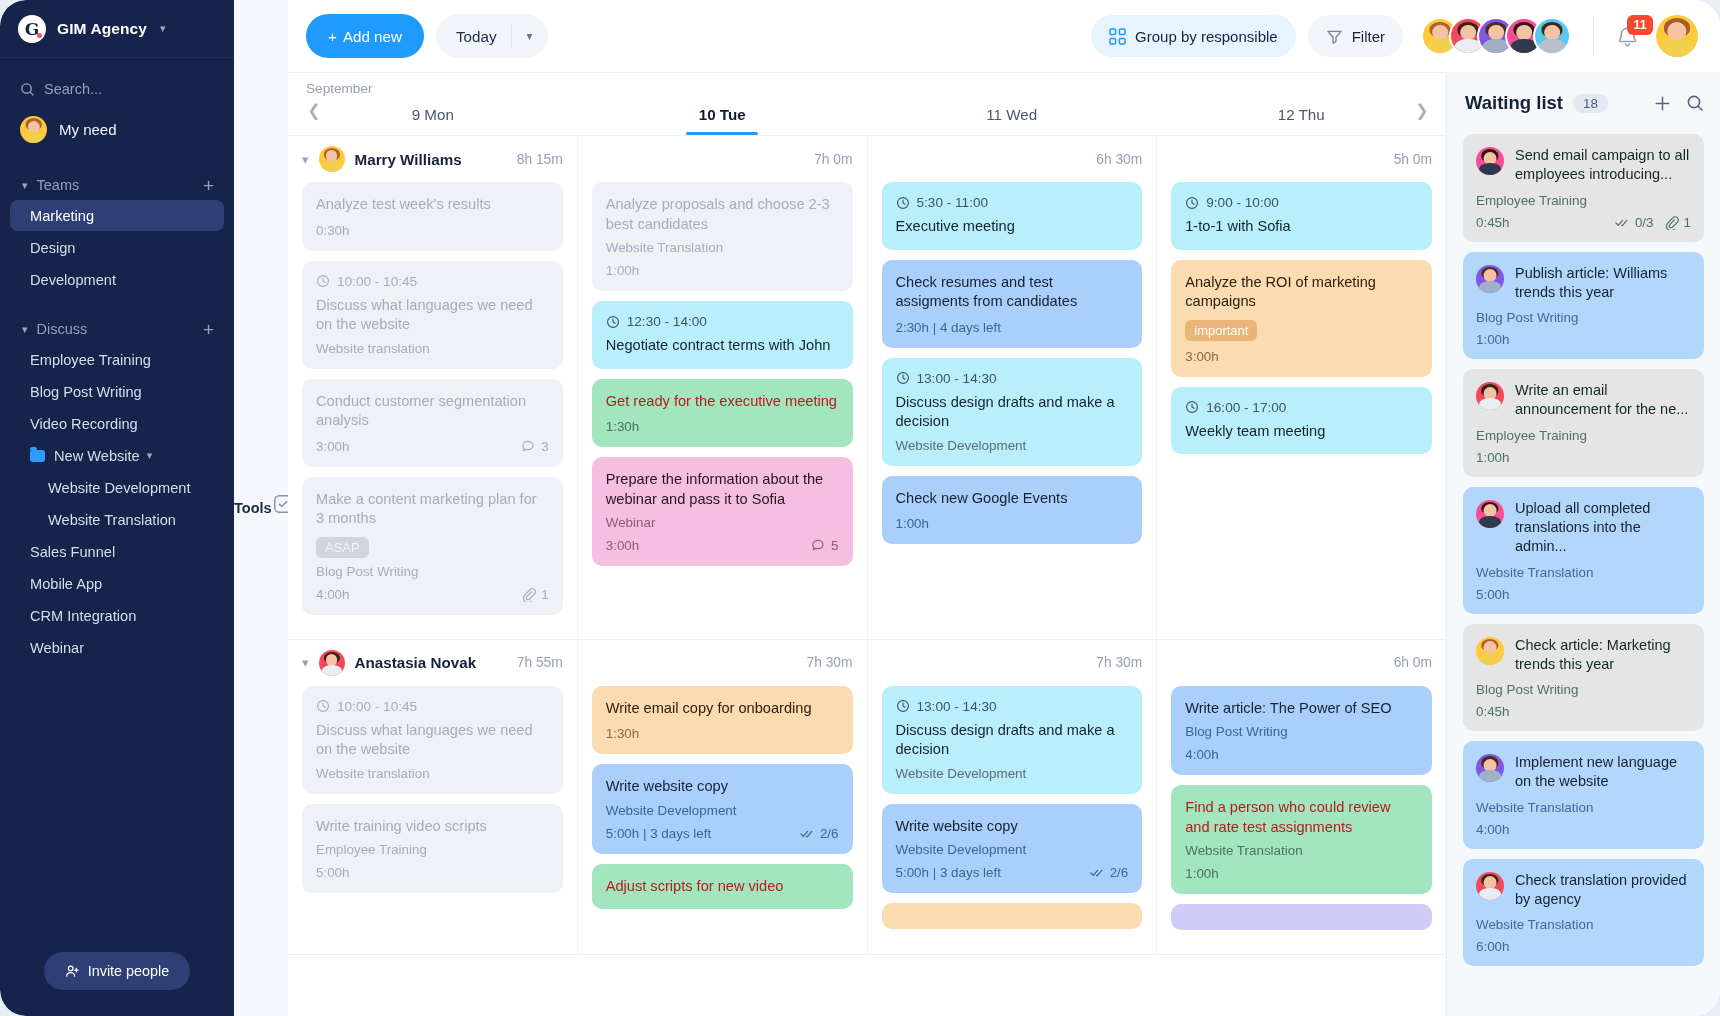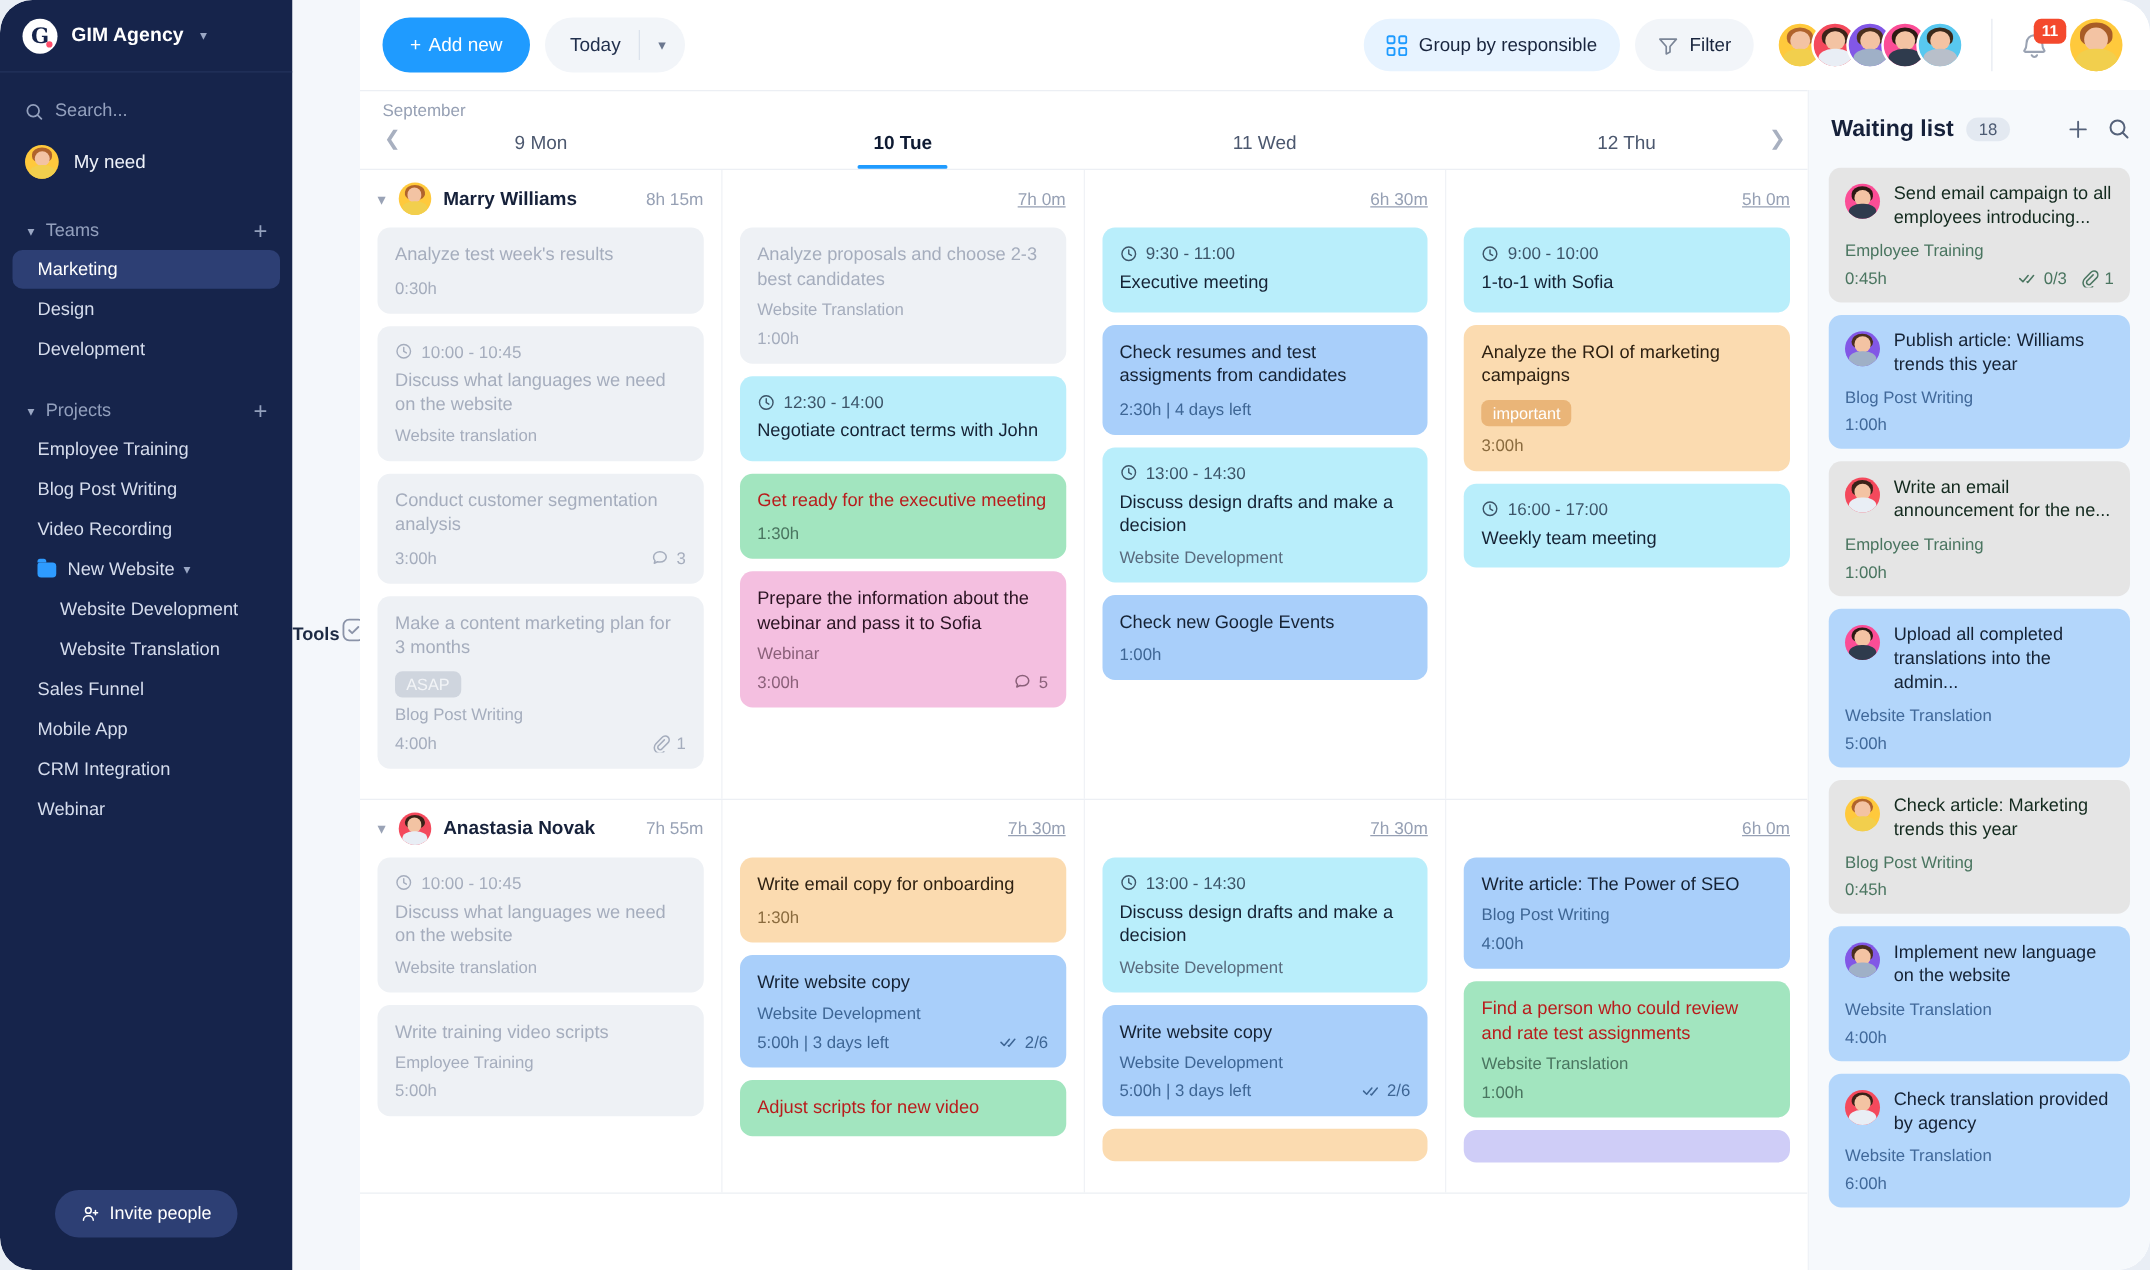--- a/index.html
+++ b/index.html
@@ -188,21 +188,21 @@
   .pcol {
     flex: 1 1 0; min-width: 0; padding: 0 14px 14px 14px;
     border-right: 1px solid #f0f2f6;
   }
   .pcol:last-child { border-right: none; }
   .phdr { height: 46px; display: flex; align-items: center; gap: 10px; }
   .phdr .cv { color: #9aa3b6; font-size: 13px; }
   .phdr .av { width: 26px; height: 26px; }
   .pname { font-size: 15.2px; font-weight: 600; color: #16213a; }
   .ptime { margin-left: auto; font-size: 13.8px; color: #96a0b4; }
-  .ptime.only { width: 100%; text-align: right; padding-top: 0; text-decoration: underline; }
+  .ptime.only { width: 100%; text-align: right; padding-top: 0; }
 
   
   .card {
     border-radius: 10px; padding: 13px 14px 13px 14px; margin-bottom: 10px;
   }
   .card .time { display: flex; align-items: center; gap: 7px; font-size: 13.6px; margin-bottom: 7px; }
   .card .title { font-size: 14.6px; line-height: 1.34; }
   .card .proj { font-size: 13.4px; margin-top: 6px; }
   .card .meta { font-size: 13.4px; margin-top: 8px; display: flex; align-items: center; }
   .card .meta .right { margin-left: auto; display: flex; align-items: center; gap: 12px; }
@@ -306,21 +306,21 @@
             <span>Design</span>
           </div>
           <div class="sb-item">
             <span>Development</span>
           </div>
         </div>
 
       <div class="sb-group">
         <div class="sb-group-l">
           <span class="chev">▾</span>
-          <span class="sb-group-title">Projects</span>
+          <span class="sb-group-title">Discuss</span>
         </div>
         <span class="sb-plus">+</span>
       </div>
       <div id="projects-list">
           <div class="sb-item">
             <span>Employee Training</span>
           </div>
           <div class="sb-item">
             <span>Blog Post Writing</span>
           </div>
@@ -606,21 +606,21 @@
               <div class="pcol">
                 <div class="phdr">
                   <span class="ptime only">6h 30m</span>
                 </div>
                 <div class="card cyan">
                   <div class="time">
                     <svg width="14" height="14" viewBox="0 0 16 16" fill="none">
                       <circle cx="8" cy="8" r="6.2" stroke="currentColor" stroke-width="1.3"></circle>
                       <path d="M8 4.6V8l2.4 1.5" stroke="currentColor" stroke-width="1.3" stroke-linecap="round"></path>
                     </svg>
-                    <span>9:30 - 11:00</span>
+                    <span>5:30 - 11:00</span>
                   </div>
                   <div class="title">Executive meeting</div>
                 </div>
                 <div class="card blue">
                   <div class="title">Check resumes and test assigments from candidates</div>
                   <div class="meta">
                     <span>2:30h | 4 days left</span>
                   </div>
                 </div>
                 <div class="card cyan">

